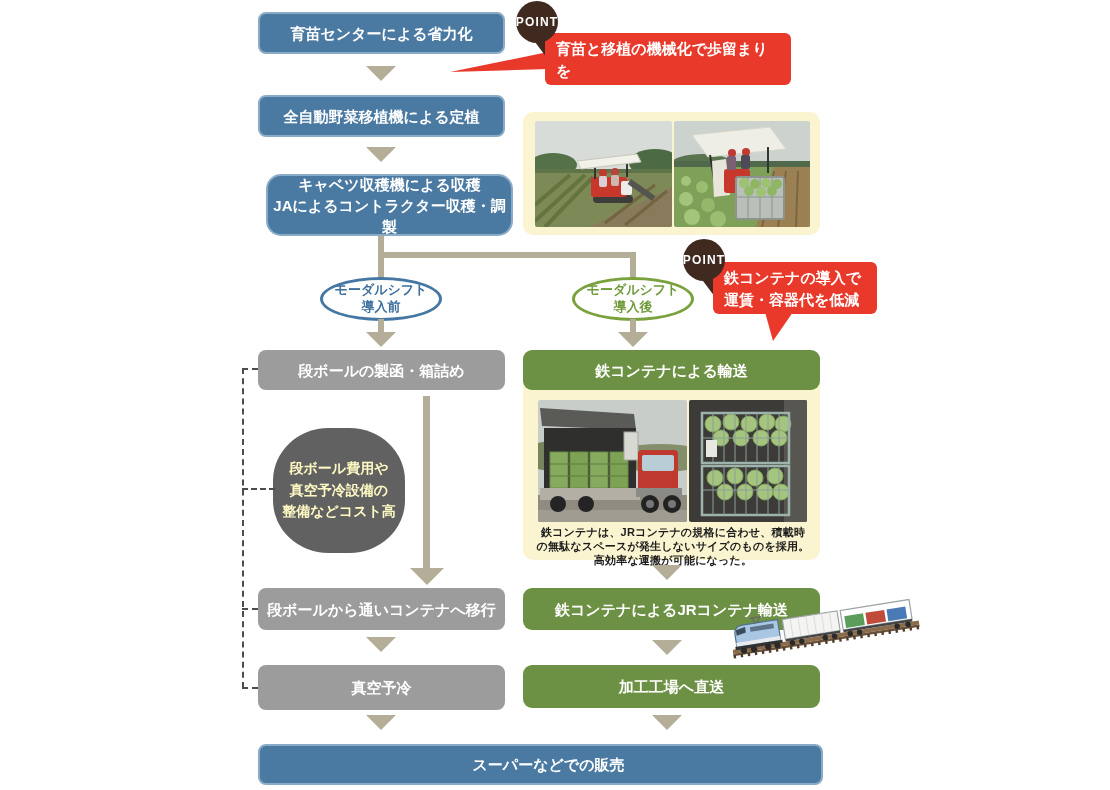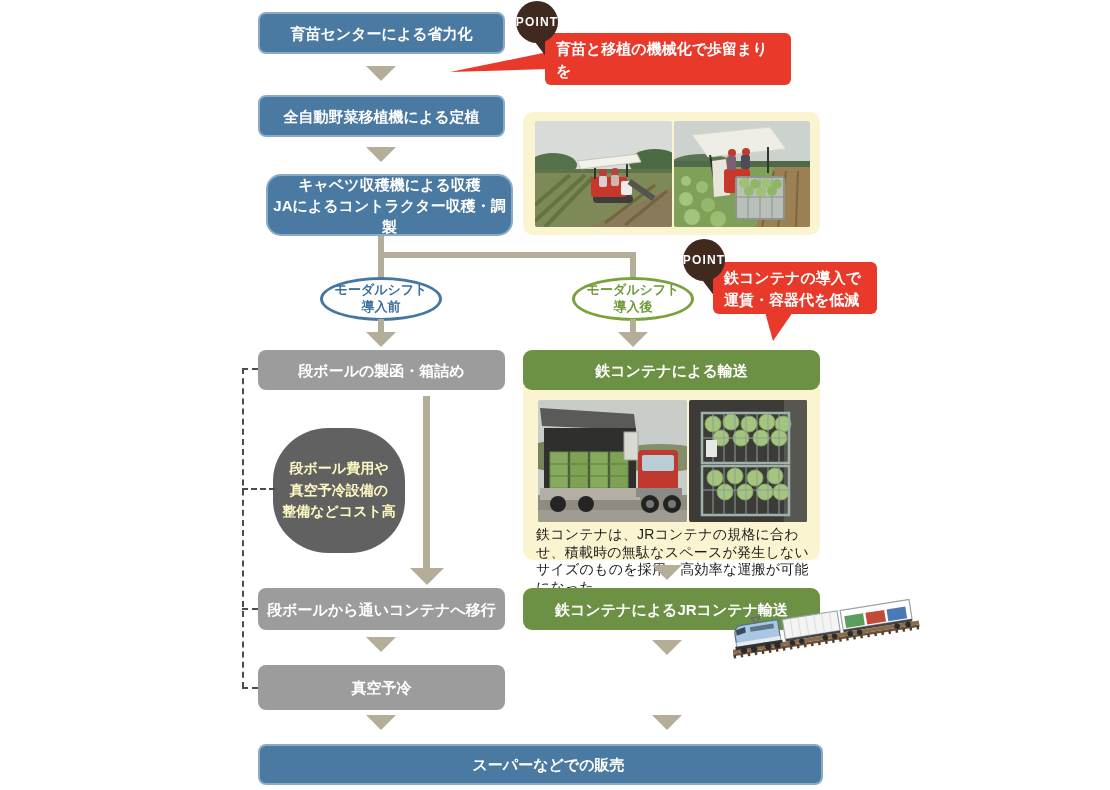--- a/index.html
+++ b/index.html
@@ -36,22 +36,22 @@
           color:#fef9c3; font-weight:bold; font-size:14px; line-height:1.55; white-space:pre-line; }
 
   .point-badge { position:absolute; width:42px; height:42px; border-radius:50%;
           background:#40291f; color:#fff; font-size:12px; font-weight:bold;
           letter-spacing:1.2px; display:flex; align-items:center; justify-content:center; z-index:6; }
   .bubble { position:absolute; background:#e8392a; border-radius:6px; color:#fff;
           font-weight:bold; font-size:15px; line-height:1.45; padding:5px 11px;
           white-space:pre-line; z-index:5; }
   .tail  { position:absolute; z-index:4; }
 
-  .caption { position:absolute; font-size:14px; font-weight:normal; color:#1c1c1c;
-          line-height:1.25; letter-spacing:0.2px; }
+  .caption { position:absolute; font-size:11px; font-weight:bold; color:#1c1c1c;
+          line-height:1.25; letter-spacing:0.2px;text-align:center; }
 </style>
 </head>
 <body>
 
 <div id="canvas">
 
   <div class="box box-blue" style="left:258px; top:12px; width:247px; height:42px;">育苗センターによる省力化</div>
 
   <div class="tri" style="left:366px; top:66px;"></div>
 
@@ -248,20 +248,21 @@
   </div>
 
   <div class="caption" style="left:536px; top:526px; width:274px;">鉄コンテナは、JRコンテナの規格に合わせ、積載時の無駄なスペースが発生しないサイズのものを採用。高効率な運搬が可能になった。</div>
 
   <div class="tri" style="left:652px; top:565px;"></div>
 
   <div class="box box-green" style="left:523px; top:588px; width:297px; height:42px;">鉄コンテナによるJRコンテナ輸送</div>
 
   <div class="tri" style="left:652px; top:640px;"></div>
 
+  <div class="box box-green" style="left:523px; top:665px; width:297px; height:43px;">加工工場へ直送</div>
 
   <div class="tri" style="left:652px; top:715px;"></div>
 
   <div class="photo" style="left:733px; top:576px; width:190px; height:88px; z-index:7; overflow:visible;">
     <svg width="190" height="88" viewBox="0 0 240 111">
       <g transform="rotate(-9 8 96)">
         <rect x="0" y="92" width="238" height="5" fill="#8a6b4a"></rect>
         <rect x="0" y="97" width="238" height="3" fill="#6b5139"></rect>
         <line x1="0" y1="101" x2="238" y2="101" stroke="#4e3b28" stroke-width="4" stroke-dasharray="3 6"></line>
         <path d="M6,92 L6,74 Q6,63 17,63 L62,63 L62,92 Z" fill="#a9c7e2" stroke="#51718c" stroke-width="1.5"></path>

